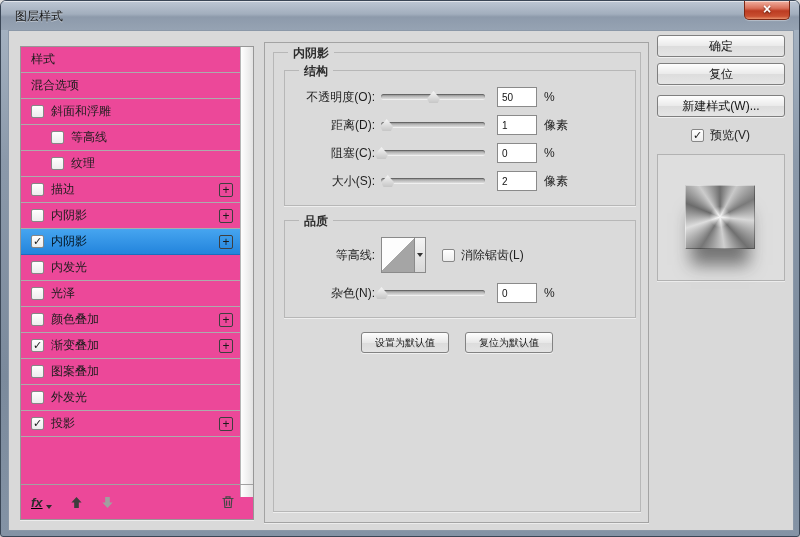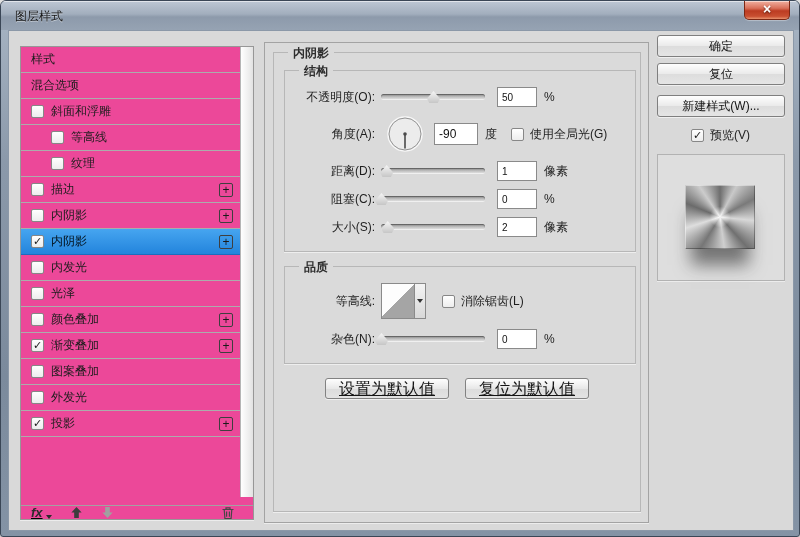--- a/index.html
+++ b/index.html
@@ -36,21 +36,21 @@
   .srow.indent{padding-left:30px;}
   .srow .cb{display:none;}
   .srow.has-cb .cb{display:inline-block;width:13px;height:13px;margin-right:7px;flex:0 0 13px;
     background:linear-gradient(#ffffff,#ededed);border:1px solid #878787;border-radius:2px;
     font-size:11px;line-height:11px;font-weight:bold;text-align:center;color:#1a1a1a;}
   .srow .plus{display:none;}
   .srow.has-plus .plus{display:block;margin-left:auto;width:14px;height:14px;
     border:1px solid #3f3f3f;border-radius:2px;font-size:12px;line-height:12px;
     text-align:center;color:#1a1a1a;}
   .srow.selected{background:linear-gradient(#46a5f0,#2384dc);border-bottom-color:#1b6dbd;color:#04131f;}
-  .sfooter{position:absolute;left:0;right:0;bottom:0;height:14px;border-top:1px solid #a2a2a2;
+  .sfooter{position:absolute;left:0;right:0;bottom:0;height:35px;border-top:1px solid #a2a2a2;
     display:flex;align-items:center;padding:0 10px;text-decoration:underline;}
   .fx{font-style:italic;font-weight:bold;font-size:13px;color:#2c2c2c;display:flex;align-items:flex-end;cursor:pointer;}
   .fx .caret{width:0;height:0;border-left:3px solid transparent;border-right:3px solid transparent;
     border-top:4px solid #2c2c2c;margin:0 0 1px 3px;}
   .arrow{margin-left:18px;cursor:pointer;display:block;}
   .trash{margin-left:auto;margin-right:8px;cursor:pointer;display:block;}
 
   
   .mainpanel{position:absolute;left:255px;top:11px;width:385px;height:481px;
     background:#dadada;border:1px solid #a3a3a3;box-shadow:0 1px 0 rgba(255,255,255,.5);}
@@ -94,24 +94,24 @@
     font-size:12px;color:#111;padding:0 4px;}
 
   .contour-ctl{display:flex;align-items:stretch;height:36px;}
   .contour-thumb{width:33px;height:36px;border:1px solid #8a8a8a;border-right:none;
     background:linear-gradient(135deg,#fdfdfd 49.6%,#a5a5a5 50%);cursor:pointer;}
   .contour-arrow{width:12px;height:36px;border:1px solid #8a8a8a;
     background:linear-gradient(#f4f4f4,#d8d8d8);display:flex;align-items:center;justify-content:center;cursor:pointer;}
   .contour-arrow i{width:0;height:0;border-left:3.5px solid transparent;border-right:3.5px solid transparent;border-top:4.5px solid #333;}
 
   .defbtns{display:flex;justify-content:center;gap:16px;margin-top:14px;}
-  .pbtn{height:21px;padding:0 13px;font-size:16px;color:#141414;
+  .pbtn{height:21px;padding:0 13px;font-size:10px;color:#141414;
     background:linear-gradient(#fefefe,#e8e8e8 50%,#dcdcdc 52%,#e3e3e3);
     border:1px solid #828282;border-radius:3px;cursor:pointer;
-    box-shadow:0 1px 0 rgba(255,255,255,.6);text-decoration:underline;}
+    box-shadow:0 1px 0 rgba(255,255,255,.6);}
 
   
   .rightcol{position:absolute;left:648px;top:4px;width:130px;}
   .win-btn{display:block;width:128px;height:22px;font-size:12px;color:#141414;
     background:linear-gradient(#fefefe,#eaeaea 50%,#dddddd 52%,#e5e5e5);
     border:1px solid #7f7f7f;border-radius:3px;cursor:pointer;
     box-shadow:0 1px 0 rgba(255,255,255,.6);}
   .mb5{margin-bottom:6px;} .mb10{margin-bottom:10px;}
   .pvrow{display:flex;align-items:center;margin:2px 0 10px 34px;font-size:12px;color:#1e1e1e;}
   .previewbox{position:relative;width:128px;height:127px;background:#dedede;
@@ -241,33 +241,20 @@
           <div class="frow">
             <span class="flabel">不透明度(O):</span>
             <div class="slider">
               <div class="track"></div>
               <div class="thumb" style="left: calc(50% - 6px);"></div>
             </div>
             <input class="numbox" value="50" style="">
             <span class="unit">%</span>
           </div>
 
-          <div class="frow">
-            <span class="flabel">角度(A):</span>
-            <svg class="angle-dial" width="38" height="38" viewBox="0 0 38 38">
-              <circle cx="19" cy="19" r="17" fill="none" stroke="rgba(255,255,255,.8)" stroke-width="1.5"></circle>
-              <circle cx="19" cy="19" r="16" fill="#ececec" stroke="#949494"></circle>
-              <line x1="19" y1="19" x2="19" y2="33.5" stroke="#4a4a4a" stroke-width="1.6"></line>
-              <circle cx="19" cy="19" r="1.8" fill="#4a4a4a"></circle>
-            </svg>
-            <input class="angle-num" value="-90" style="">
-            <span class="unit">度</span>
-            <span class="cbx" style="margin-left:14px;"></span>
-            <span class="cbx-label">使用全局光(G)</span>
-          </div>
 
           <div class="frow">
             <span class="flabel">距离(D):</span>
             <div class="slider">
               <div class="track"></div>
               <div class="thumb" style="left: calc(5% - 6px);"></div>
             </div>
             <input class="numbox" value="1" style="">
             <span class="unit">像素</span>
           </div>

